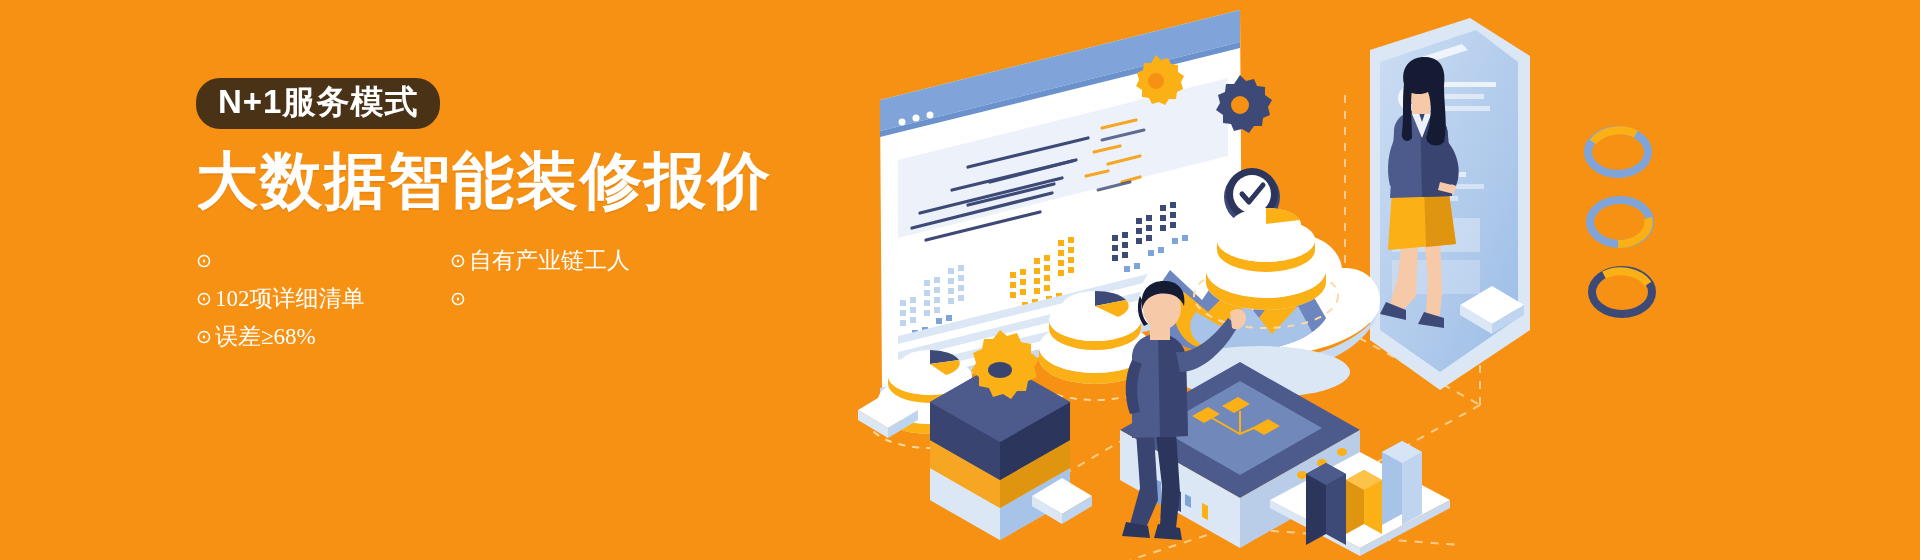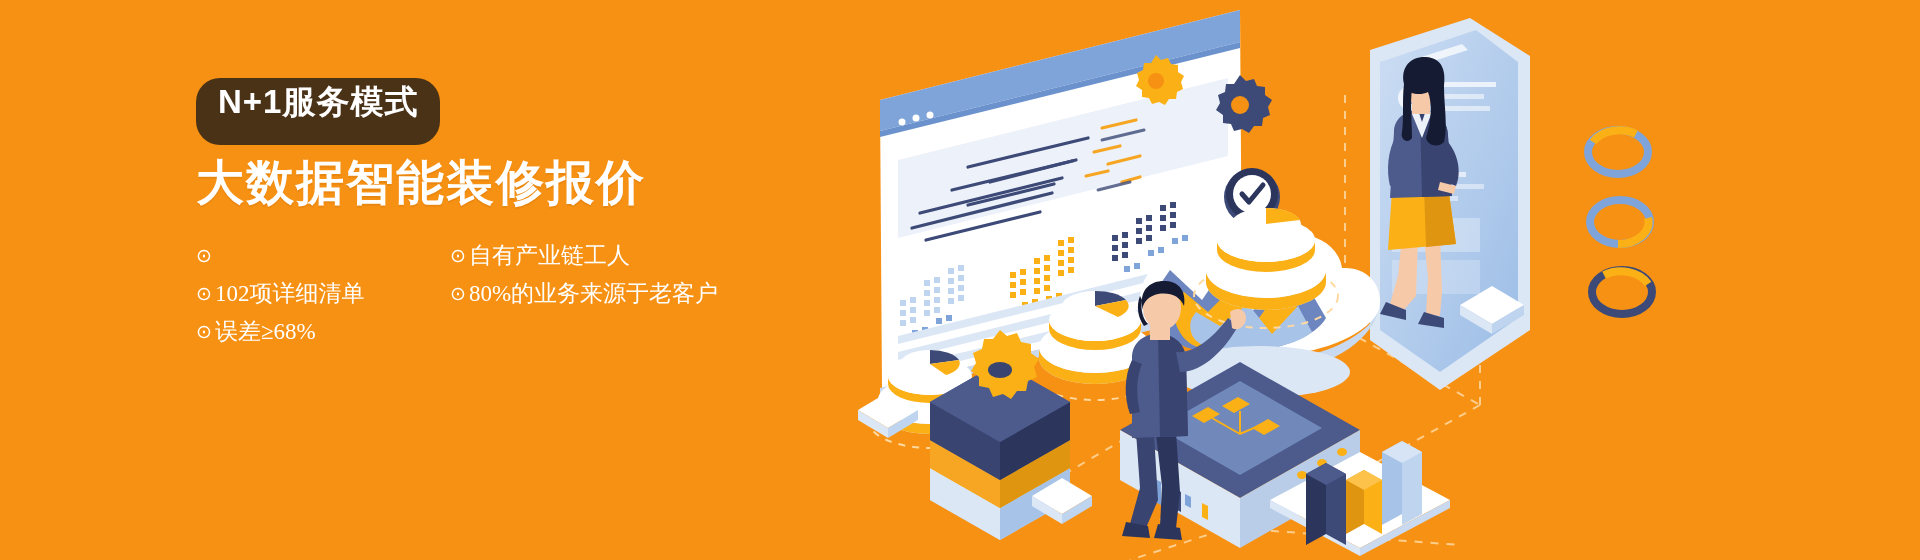--- a/index.html
+++ b/index.html
@@ -30,31 +30,31 @@
   }
 
   .badge {
     display: inline-block;
     background: #4A3217;
     color: #ffffff;
     font-family: "Liberation Sans", sans-serif;
     font-size: 33px;
     font-weight: 700;
     letter-spacing: 1px;
-    padding: 7px 22px 25px 22px;
+    padding: 7px 22px 9px 22px;
     border-radius: 24px;
     line-height: 1.05;
     text-align: right;
   }
 
   .headline {
-    margin-top: 14px;
+    margin-top: 21px;
     color: #ffffff;
     font-family: "Liberation Sans", sans-serif;
-    font-size: 48px;
+    font-size: 62px;
     font-weight: 700;
     letter-spacing: 2px;
     line-height: 1.0;
     white-space: nowrap;
     text-shadow: 0 2px 0 rgba(180,95,0,0.18);
   }
 
   .bullets {
     margin-top: 30px;
     display: flex;
@@ -121,21 +121,20 @@
         </div>
       </div>
 
       <div class="bullet-col right">
         <div class="bullet">
           <span class="bullet-marker">⊙</span>
           <span>自有产业链工人</span>
         </div>
         <div class="bullet">
           <span class="bullet-marker">⊙</span>
-          <span>80%的业务来源于老客户</span>
         </div>
       </div>
 
     </div>
   </div>
 
   <div class="art">
     <svg width="1080" height="560" viewBox="0 0 1080 560" xmlns="http://www.w3.org/2000/svg">
       <defs>
         <linearGradient id="gWhite" x1="0" y1="0" x2="0" y2="1">

